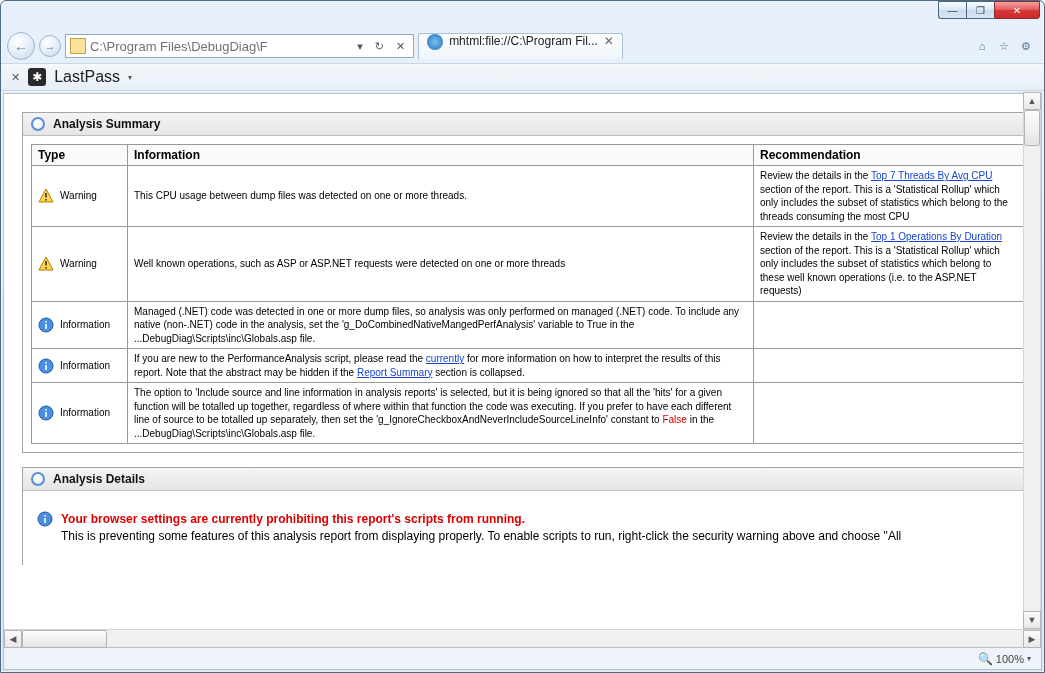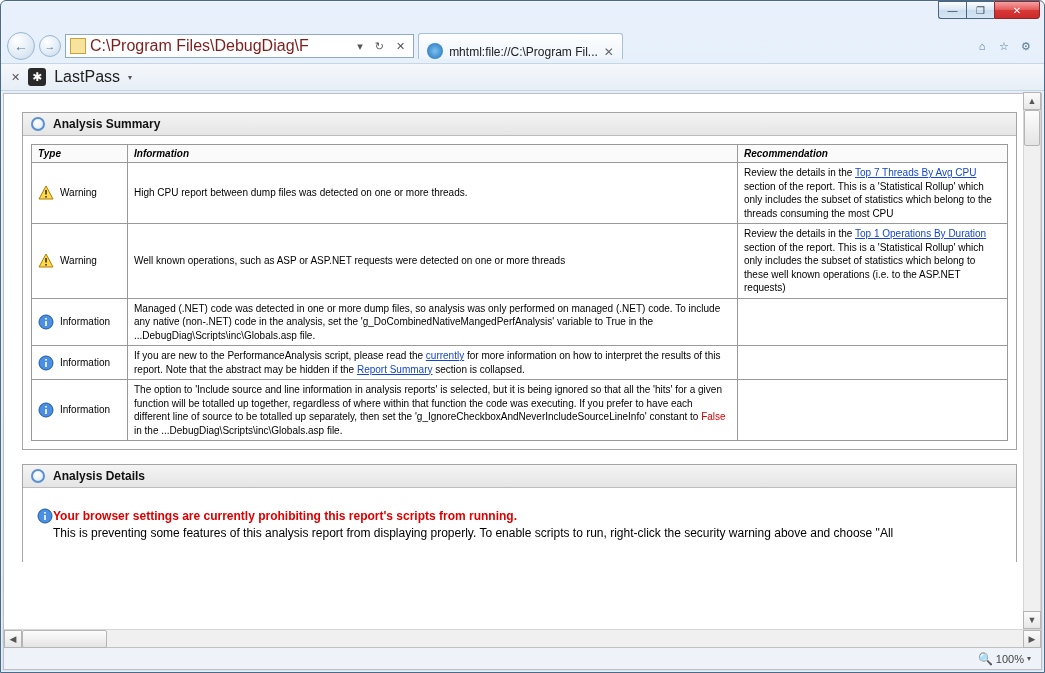--- a/index.html
+++ b/index.html
@@ -51,79 +51,79 @@
       width:28px;height:28px;border-radius:50%;
       border:1px solid #9bb6d1;background:radial-gradient(circle at 35% 30%,#fff,#e2ecf6 55%,#c7d9ea);
       display:flex;align-items:center;justify-content:center;font-size:14px;color:#5d7b96;
     }
     .nav-fwd{width:22px;height:22px;font-size:11px}
     .addr{
       flex:1;height:24px;background:#fff;border:1px solid #8ea9c3;
       display:flex;align-items:center;padding:0 4px;gap:4px;
     }
     .addr-icon{width:16px;height:16px;display:inline-block;background:#f7e39b;border:1px solid #c8a143}
-    .addr-text{flex:1;font-size:16px;color:#7f1d1d;white-space:nowrap;overflow:hidden}
+    .addr-text{flex:1;font-size:13px;color:#737373;white-space:nowrap;overflow:hidden}
     .addr-btn{font-size:11px;color:#555;padding:0 4px}
     .nav-right{display:flex;gap:6px;padding:0 4px}
     .nav-ctl{width:16px;height:16px;color:#5d7b96;display:flex;align-items:center;justify-content:center}
     .tab{
       height:26px;background:linear-gradient(to bottom,#fdfefe,#eef5fb);
       border:1px solid #a9c0d6;border-bottom:none;border-radius:3px 3px 0 0;
-      display:flex;align-items:flex-end;gap:6px;padding:0 8px;min-width:190px;
+      display:flex;align-items:flex-start;gap:6px;padding:0 8px;min-width:190px;
     }
     .tab-ie{width:16px;height:16px;border-radius:50%;background:radial-gradient(circle,#7cc0f0,#1e6fb7)}
     .tab-label{font-size:12px;color:#222;flex:1;white-space:nowrap;overflow:hidden;text-overflow:ellipsis}
     .tab-x{color:#666;font-size:12px}
     
     .toolbar2{
       height:28px;background:linear-gradient(to bottom,#f5f8fb,#e6eef6);
       border-top:1px solid #c7d6e5;border-bottom:1px solid #c7d6e5;
       display:flex;align-items:center;gap:8px;padding:0 10px;
     }
     .tb-x{color:#555;font-size:11px}
     .lp-badge{width:18px;height:18px;background:#292929;border-radius:3px;display:flex;align-items:center;justify-content:center;color:#fff;font-size:12px}
     .lp-label{font-size:16px;color:#222}
     .lp-drop{font-size:8px;color:#555}
     
     .frame{
       flex:1;background:#fff;border:1px solid #c0c0c0;margin:2px 2px 0 2px;
       display:flex;flex-direction:column;min-height:0;
     }
-    .vp{flex:1;overflow:auto;padding:18px 24px 8px 18px}
+    .vp{flex:1;overflow:auto;padding:18px 8px 8px 18px}
     
     .panel{
       border:1px solid #a5a5a5;margin-bottom:14px;
     }
     .panel-hd{
       background:linear-gradient(to bottom,#f4f4f4,#e5e5e5);
       border-bottom:1px solid #bcbcbc;
       display:flex;align-items:center;gap:8px;padding:4px 8px;
     }
     .disc{
       width:14px;height:14px;border-radius:50%;border:2px solid #5a8fd6;
       background:radial-gradient(circle at 35% 30%,#fff,#dfeaf7);
     }
     .panel-hd-title{font-weight:bold;font-size:12px;color:#111}
     .panel-body{padding:8px}
     table.rep{
       width:100%;border-collapse:collapse;border:1px solid #999;
     }
     table.rep th{
-      background:#fafafa;border:1px solid #999;text-align:left;font-size:10px;padding:3px 6px;font-weight:bold;font-style:italic;
+      background:#fafafa;border:1px solid #999;text-align:left;font-size:12px;padding:3px 6px;font-weight:bold;
     }
     table.rep td{
       border:1px solid #999;font-size:10px;padding:3px 6px;vertical-align:middle;line-height:1.35;
     }
     .typecell{display:flex;align-items:center;gap:6px}
     .ico{width:16px;height:16px;display:inline-block}
     .ico-warn svg,.ico-info svg{display:block}
     a.reportlink{color:#1546ce;text-decoration:underline}
     .redbold{color:#d00;font-weight:normal}
     .details-body{padding:20px 14px}
-    .det-line{display:flex;align-items:flex-start;}
+    .det-line{display:flex;align-items:flex-start;gap:8px}
     .det-text{font-size:12px;line-height:1.4}
     .det-head{color:#d00;font-weight:bold}
     
     .hscroll{
       height:18px;background:#f0f0f0;border-top:1px solid #d6d6d6;
       display:flex;align-items:center;position:relative;
     }
     .hs-btn{width:18px;height:18px;border:1px solid #b5b5b5;background:linear-gradient(#fbfbfb,#e7e7e7);display:flex;align-items:center;justify-content:center;font-size:9px;color:#555}
     .hs-track{flex:1;height:18px;position:relative;margin:0}
     .hs-thumb{position:absolute;left:0;top:0;bottom:0;width:85px;border:1px solid #b5b5b5;background:linear-gradient(#fdfdfd,#e4e4e4);border-radius:2px}
@@ -213,21 +213,21 @@
                   <span class="ico ico-warn">
                     <svg width="16" height="16" viewBox="0 0 16 16">
                           <polygon points="8,1 15,14 1,14" fill="#ffd94a" stroke="#b07c00" stroke-width="1"></polygon>
                           <rect x="7.2" y="5" width="1.6" height="4.5" fill="#333"></rect>
                           <rect x="7.2" y="11" width="1.6" height="1.6" fill="#333"></rect>
                         </svg>
                   </span>
                   <span>Warning</span>
                 </div>
                   </td>
-                <td>High CPU report between dump files was detected on one or more threads.</td>
+                <td>This CPU usage between dump files was detected on one or more threads.</td>
                 <td>
                   <span>Review the details in the </span><a class="reportlink">Top 7 Threads By Avg CPU</a><span> section of the report. This is a 'Statistical Rollup' which only includes the subset of statistics which belong to the threads consuming the most CPU</span>
                 </td>
               </tr>
 
               <tr>
                 <td>
                     <div class="typecell">
                   <span class="ico ico-warn">
                     <svg width="16" height="16" viewBox="0 0 16 16">

